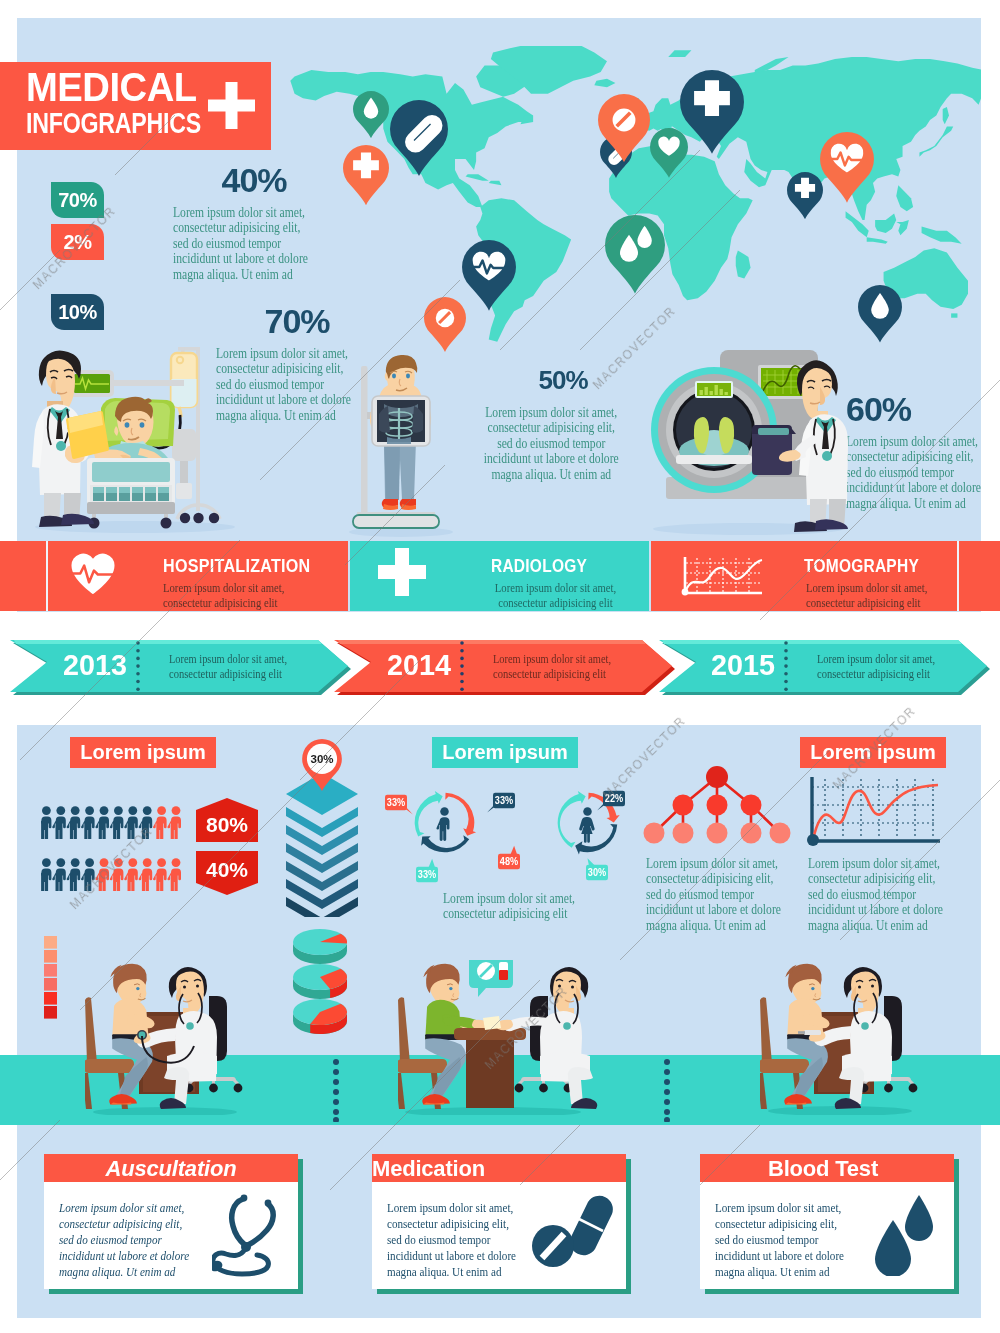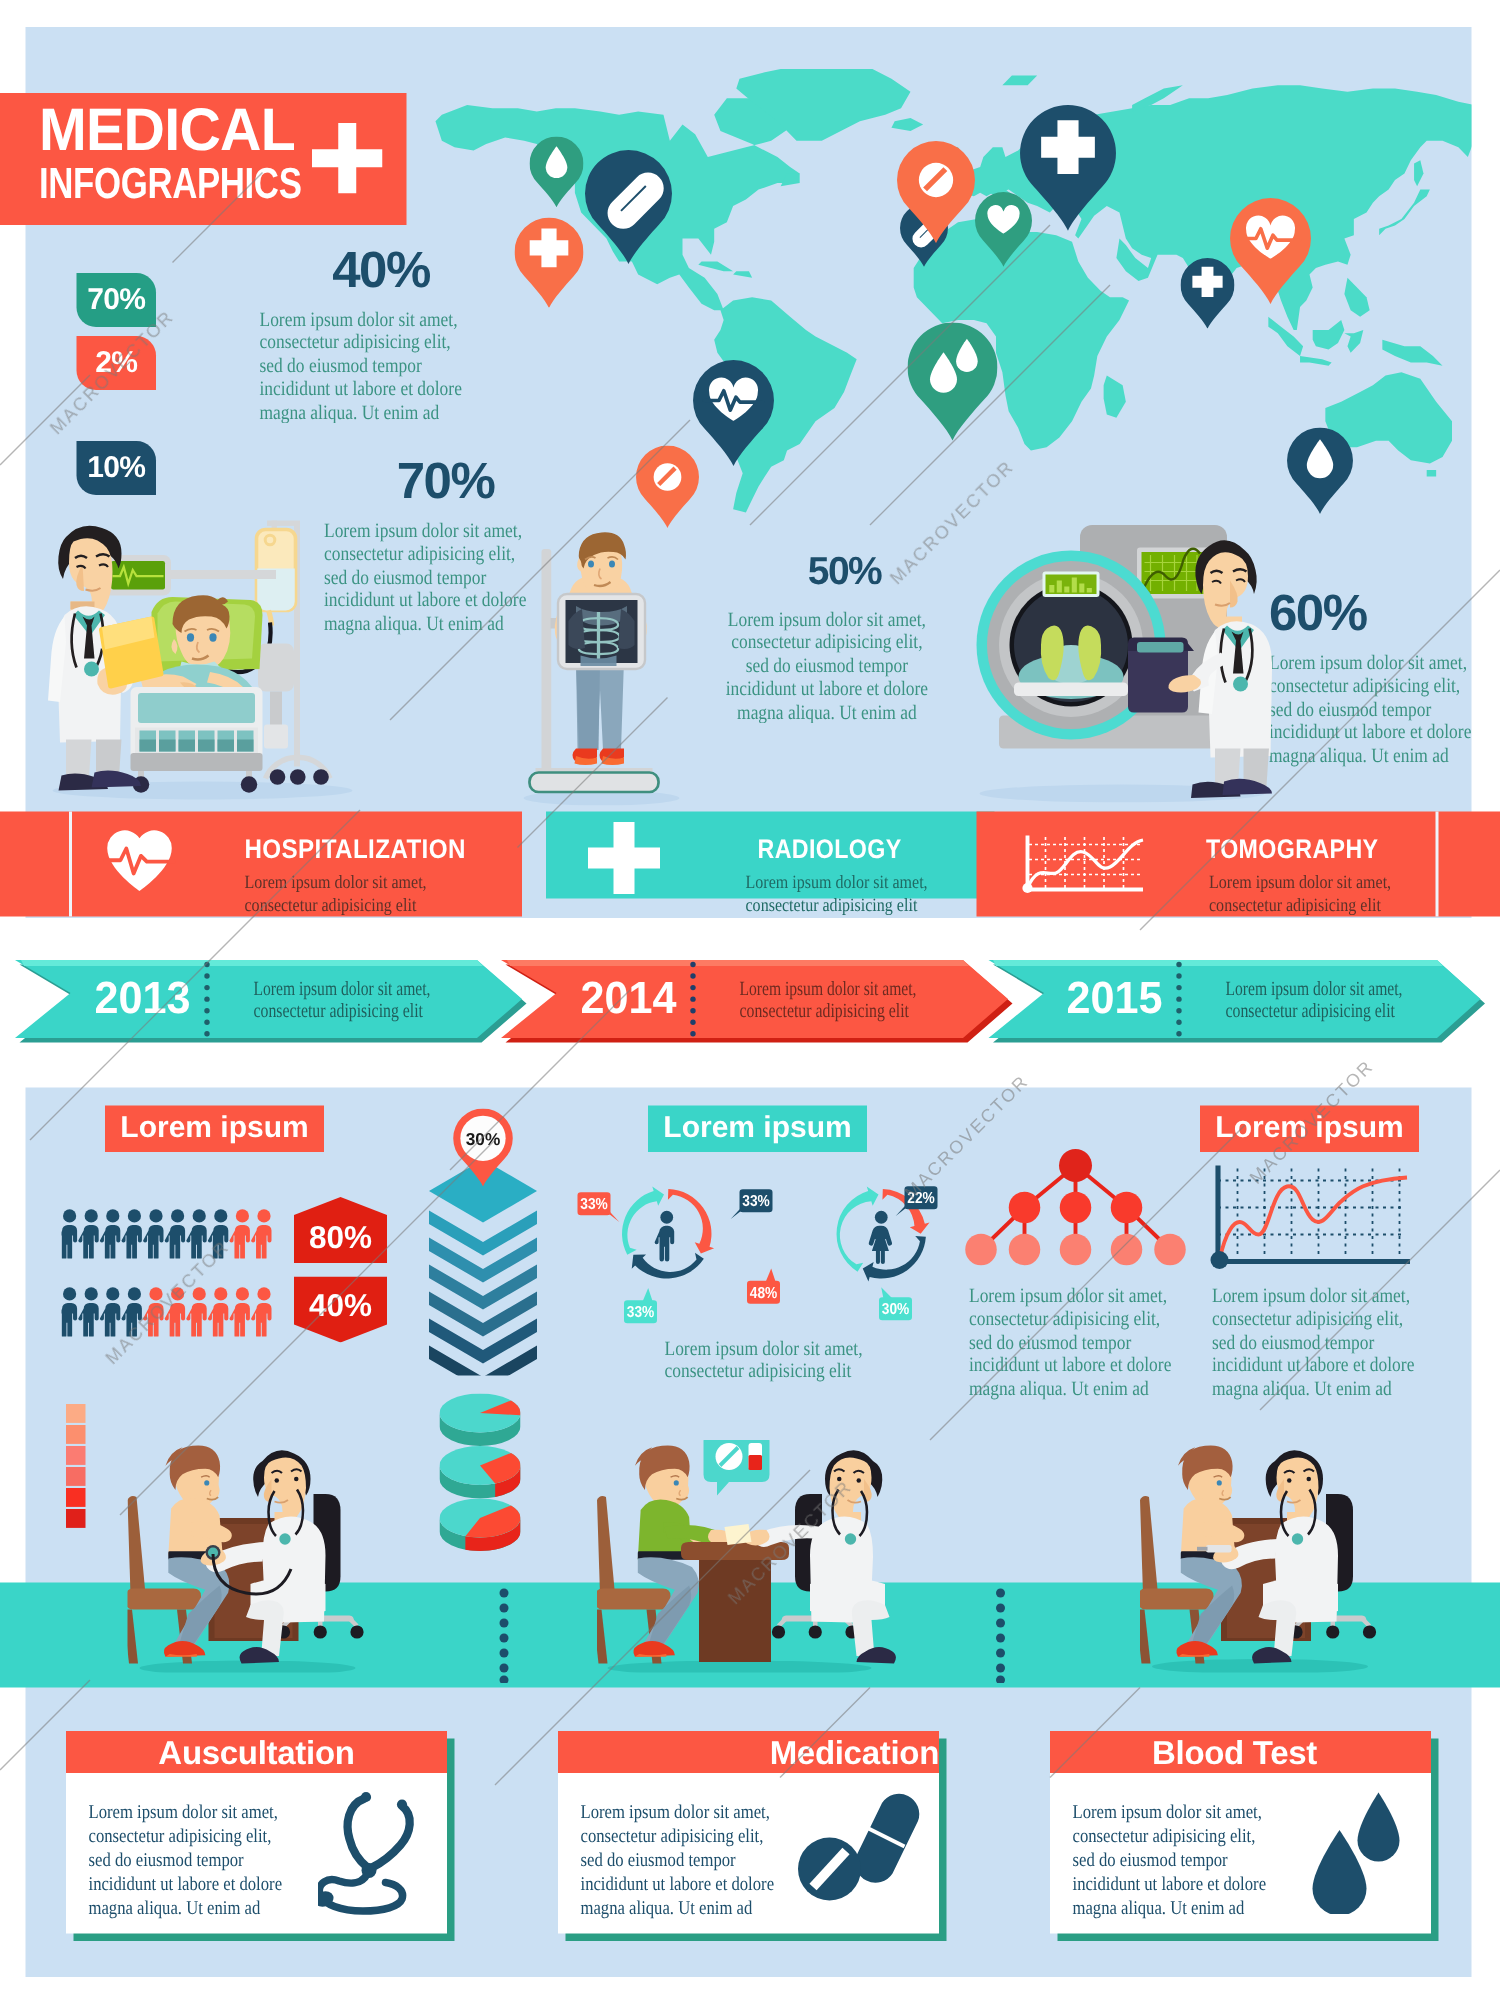--- a/index.html
+++ b/index.html
@@ -405,21 +405,21 @@
 <div class="abs" style="left:0;top:541px;width:1000px;height:70px;">
   <div class="abs" style="left:0;top:0;width:348px;height:70px;background:#fc5743;">
     <div class="abs" style="left:46px;top:0;width:2px;height:70px;background:#eef4fb;"></div>
     <svg class="abs" style="left:69px;top:11px;width:48px;height:43px;" viewBox="0 0 48 44">
       <path fill="#fff" d="M24 43 C24 43 2 28 2 14 A12 12 0 0 1 24 7 A12 12 0 0 1 46 14 C46 28 24 43 24 43 Z"></path>
       <path d="M0 22 H11 L15 14 L20 31 L25 19 L29 23 H48" stroke="#fc5743" stroke-width="2.6" fill="none" stroke-linejoin="round" stroke-linecap="round"></path>
     </svg>
     <div class="abs" style="left:163px;top:15px;font-size:18px;font-weight:bold;color:#fff;letter-spacing:0.3px;transform:scaleX(0.895);transform-origin:left top;">HOSPITALIZATION</div>
     <div class="abs body-text" style="left:163px;top:40px;width:169.6px;color:#5f3128;font-size:12.5px;line-height:15px;">Lorem ipsum dolor sit amet, consectetur adipisicing elit</div>
   </div>
-  <div class="abs" style="left:364px;top:0;width:299px;height:58px;background:#3ad5c8;">
+  <div class="abs" style="left:350px;top:0;width:299px;height:70px;background:#3ad5c8;text-align:center;">
     <svg class="abs" style="left:28px;top:7px;width:48px;height:48px;" viewBox="0 0 48 48">
           <path fill="#fff" d="M17 0h14v17h17v14H31v17H17V31H0V17h17z"></path>
         </svg>
     <div class="abs" style="left:141px;top:15px;font-size:18px;font-weight:bold;color:#fff;letter-spacing:0.3px;transform:scaleX(0.86);transform-origin:left top;">RADIOLOGY</div>
     <div class="abs body-text" style="left:133px;top:40px;width:169.6px;color:#1f6a64;font-size:12.5px;line-height:15px;">Lorem ipsum dolor sit amet, consectetur adipisicing elit</div>
   </div>
   <div class="abs" style="left:651px;top:0;width:349px;height:70px;background:#fc5743;">
     <svg class="abs" style="left:29px;top:13px;width:86px;height:44px;" viewBox="0 0 86 44">
       <g stroke="#fff" stroke-width="1.1" stroke-dasharray="2 2" fill="none">
         <path d="M17 4 V40"></path>
@@ -972,21 +972,21 @@
   <g>
     <path d="M92 66 q-22 1 -34 9 q-6 3 -3 8 q4 5 11 2 q11 -6 24 -6 z" fill="#f2f3f4"></path>
     <path d="M62 70 q-9 1 -12 5 q-3 4 1 6 q7 2 13 -2 q4 -3 -2 -9 z" fill="#f9cf9e"></path>
     <g>
           <rect x="44" y="70" width="17" height="5" rx="1.5" fill="#e3e5e7"></rect>
           <rect x="38" y="71.2" width="7" height="2.6" fill="#9fa4aa"></rect>
         </g>
   </g>
 </svg>
 
-<div class="abs" style="left:44px;top:1154px;width:262px;height:161px;">
+<div class="abs" style="left:44px;top:1154px;width:262px;height:161px;font-style:italic;">
   <div class="abs" style="left:5px;top:5px;width:254px;height:135px;background:#2a9e84;"></div>
   <div class="abs" style="left:0;top:0;width:254px;height:135px;background:#fff;"></div>
   <div class="abs" style="left:0;top:0;width:254px;height:28px;background:#fc5743;"></div>
   <div class="abs" style="left:0;top:2px;width:254px;text-align:center;font-size:22px;font-weight:bold;color:#fff;letter-spacing:-0.2px;">Auscultation</div>
   <div class="abs body-text" style="left:15px;top:46px;width:159.1px;color:#1d4e6b;font-size:13px;line-height:16px;">Lorem ipsum dolor sit amet, consectetur adipisicing elit, sed do eiusmod tempor incididunt ut labore et dolore magna aliqua. Ut enim ad</div>
   <svg class="abs" style="left:168px;top:40px;width:76px;height:88px;" viewBox="0 0 76 88">
     <g stroke="#1d4e6b" fill="none" stroke-linecap="round" stroke-linejoin="round">
       <path d="M31 5 C20 9 18 22 21 32 C23 40 28 47 33 51" stroke-width="5.5"></path>
       <path d="M56 10 C64 16 62 28 55 36 C49 43 42 48 36 51" stroke-width="5.5"></path>
       <circle cx="32" cy="4" r="3.4" fill="#1d4e6b" stroke-width="0"></circle>
@@ -995,21 +995,21 @@
       <path d="M33 55 C29 63 20 62 14 60 C6 57 0 62 1 68 C3 76 16 80 30 80 C44 80 54 77 56 72 C58 66 52 62 45 61" stroke-width="5"></path>
       <ellipse cx="4" cy="72" rx="6.5" ry="5" fill="#1d4e6b" stroke-width="0" transform="rotate(-20 4 72)"></ellipse>
     </g>
   </svg>
 </div>
 
 <div class="abs" style="left:372px;top:1154px;width:262px;height:140px;">
   <div class="abs" style="left:5px;top:5px;width:254px;height:135px;background:#2a9e84;"></div>
   <div class="abs" style="left:0;top:0;width:254px;height:135px;background:#fff;"></div>
   <div class="abs" style="left:0;top:0;width:254px;height:28px;background:#fc5743;"></div>
-  <div class="abs" style="left:0;top:2px;width:254px;text-align:right;font-size:22px;font-weight:bold;color:#fff;letter-spacing:-0.2px;">Medication</div>
+  <div class="abs" style="left:0;top:2px;width:254px;text-align:left;font-size:22px;font-weight:bold;color:#fff;letter-spacing:-0.2px;">Medication</div>
   <div class="abs body-text" style="left:15px;top:46px;width:159.1px;color:#1d4e6b;font-size:13px;line-height:16px;">Lorem ipsum dolor sit amet, consectetur adipisicing elit, sed do eiusmod tempor incididunt ut labore et dolore magna aliqua. Ut enim ad</div>
   <svg class="abs" style="left:158px;top:38px;width:88px;height:80px;" viewBox="0 0 88 80">
     <g fill="#1d4e6b">
       <path d="M41 45 L58 10 a13.5 13.5 0 0 1 24 12 L65 57 a13.5 13.5 0 0 1 -24 -12 Z"></path>
       <circle cx="23" cy="54" r="21"></circle>
     </g>
     <path d="M49 27 L73 39" stroke="#fff" stroke-width="2.6" fill="none"></path>
     <path d="M12 66 L34 42" stroke="#fff" stroke-width="6.5" fill="none"></path>
   </svg>
 </div>

